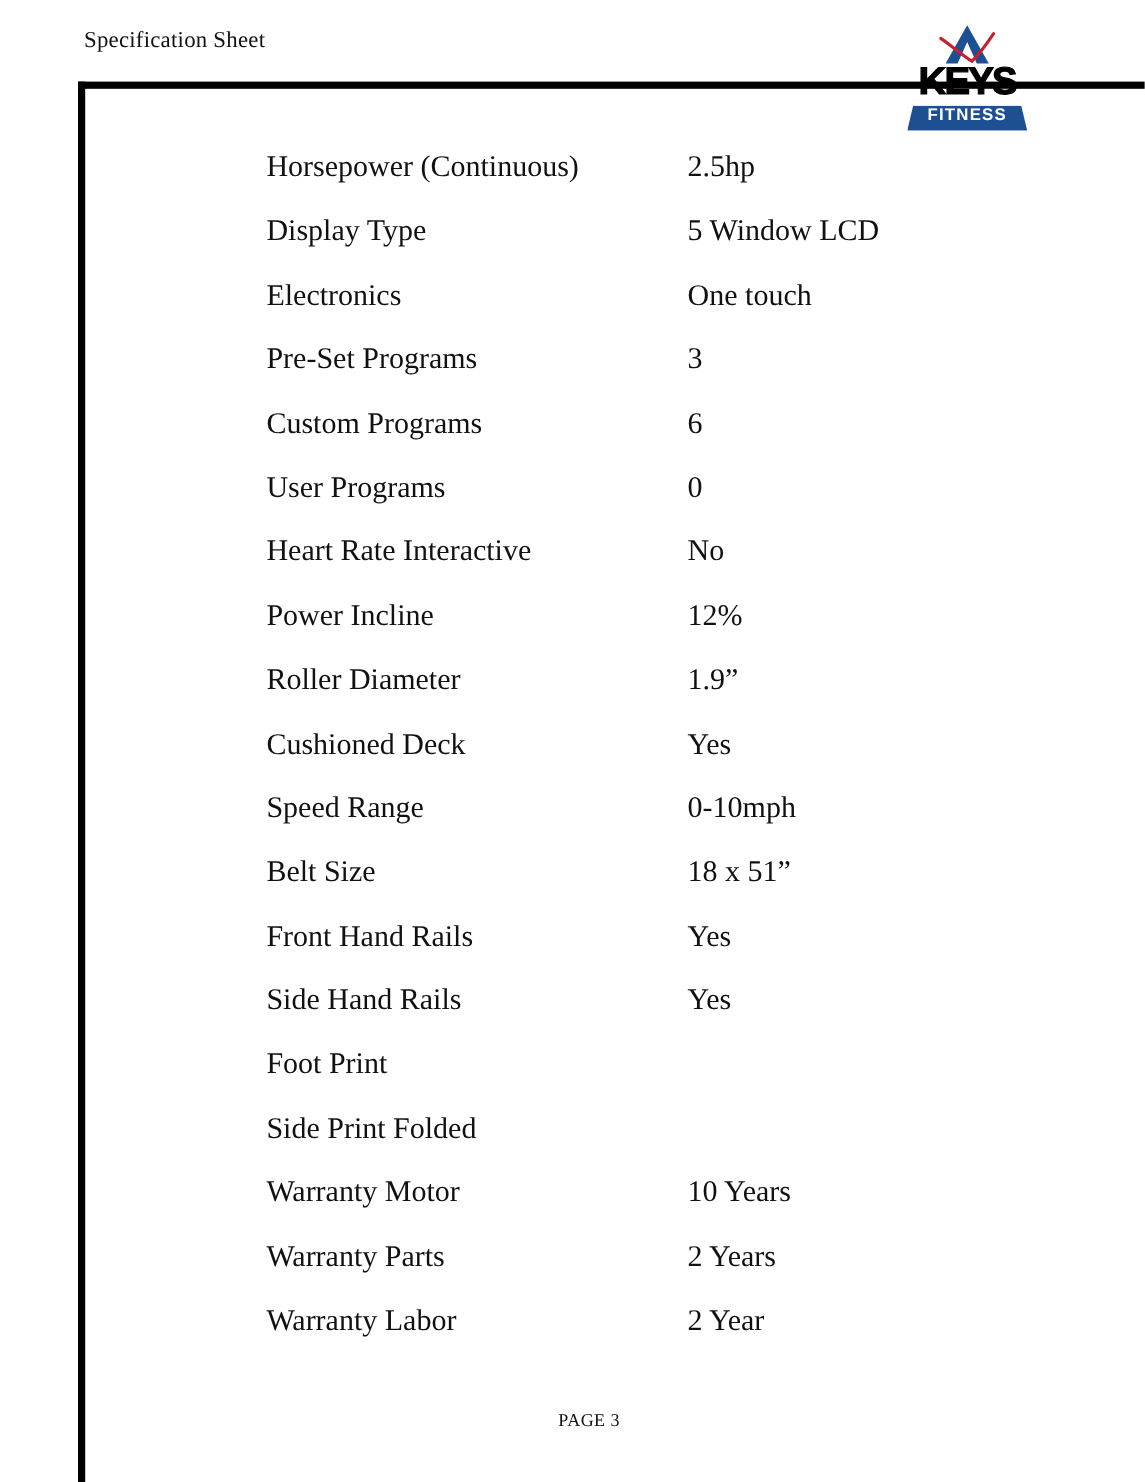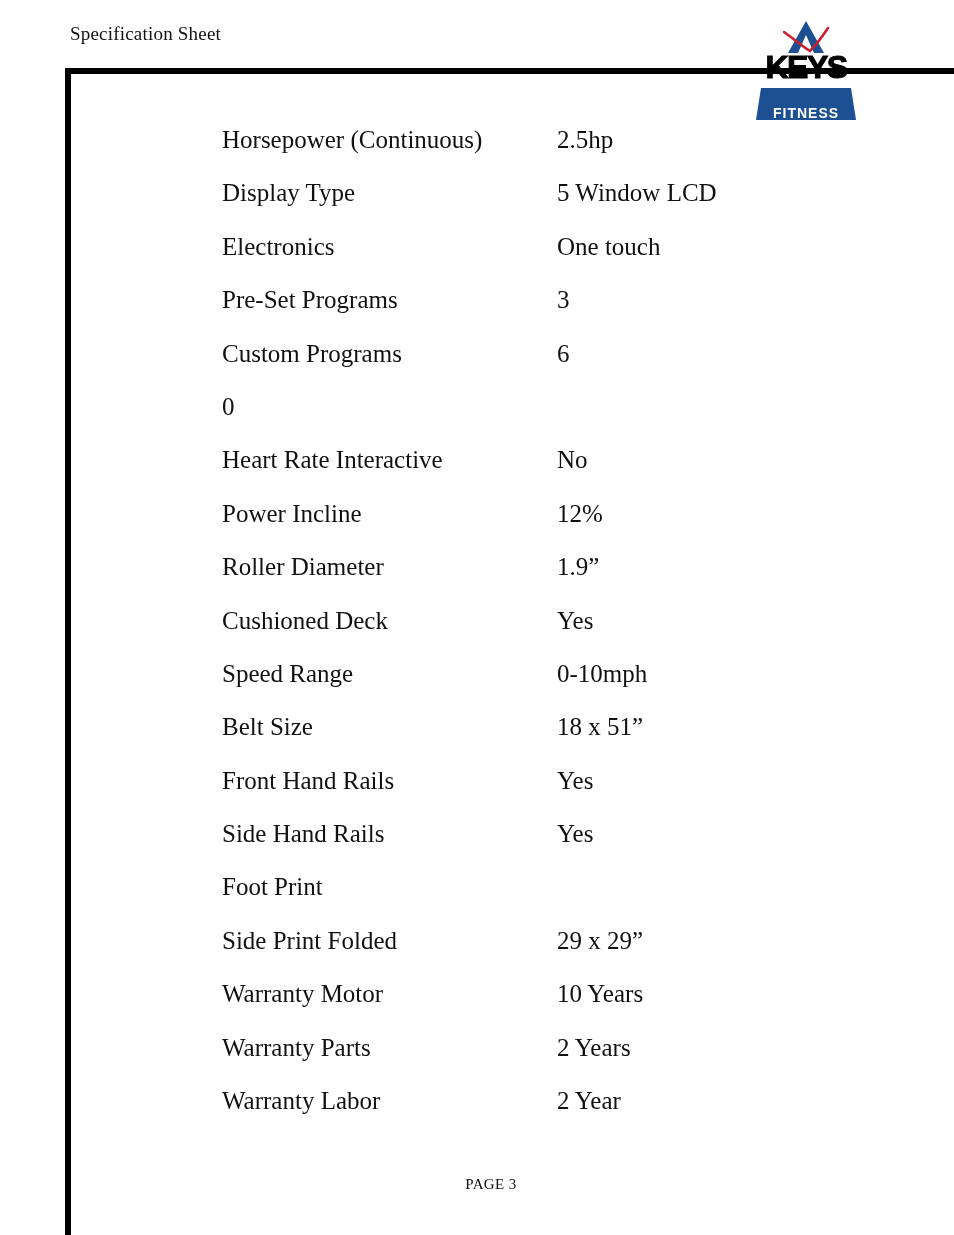--- a/index.html
+++ b/index.html
@@ -80,25 +80,25 @@
     line-height: 39px;
     letter-spacing: -1.5px;
     color: #000000;
     -webkit-text-stroke: 1px #000;
   }
   .logo-banner {
     position: absolute;
     left: 4px;
     top: 68px;
     width: 100px;
-    height: 32px;
+    height: 21px;
     background: #1d4f93;
     clip-path: polygon(5% 0%, 95% 0%, 100% 100%, 0% 100%);
     display: flex;
-    align-items: flex-end;
+    align-items: flex-start;
     justify-content: center;
   }
   .logo-banner span {
     font-family: "Liberation Sans", "DejaVu Sans", sans-serif;
     font-weight: bold;
     font-size: 14px;
     letter-spacing: 1px;
     color: #ffffff;
     line-height: 1;
   }
@@ -107,20 +107,21 @@
   .spec-list {
     position: absolute;
     left: 222px;
     top: 126px;
     width: 640px;
   }
   .spec-row {
     display: flex;
     align-items: baseline;
     height: 53.4px;
+    gap: 16px;
   }
   .spec-label {
     width: 335px;
     flex: 0 0 335px;
     font-size: 25px;
     line-height: 1.15;
     color: #111111;
     white-space: nowrap;
   }
   .spec-value {
@@ -182,20 +183,21 @@
       </div>
       <div class="spec-row">
         <div class="spec-label">Pre-Set Programs</div>
         <div class="spec-value">3</div>
       </div>
       <div class="spec-row">
         <div class="spec-label">Custom Programs</div>
         <div class="spec-value">6</div>
       </div>
       <div class="spec-row">
+        <div class="spec-label">User Programs</div>
         <div class="spec-value">0</div>
       </div>
       <div class="spec-row">
         <div class="spec-label">Heart Rate Interactive</div>
         <div class="spec-value">No</div>
       </div>
       <div class="spec-row">
         <div class="spec-label">Power Incline</div>
         <div class="spec-value">12%</div>
       </div>
@@ -221,21 +223,20 @@
       </div>
       <div class="spec-row">
         <div class="spec-label">Side Hand Rails</div>
         <div class="spec-value">Yes</div>
       </div>
       <div class="spec-row">
         <div class="spec-label">Foot Print</div>
       </div>
       <div class="spec-row">
         <div class="spec-label">Side Print Folded</div>
-        <div class="spec-value">29 x 29”</div>
       </div>
       <div class="spec-row">
         <div class="spec-label">Warranty Motor</div>
         <div class="spec-value">10 Years</div>
       </div>
       <div class="spec-row">
         <div class="spec-label">Warranty Parts</div>
         <div class="spec-value">2 Years</div>
       </div>
       <div class="spec-row">

